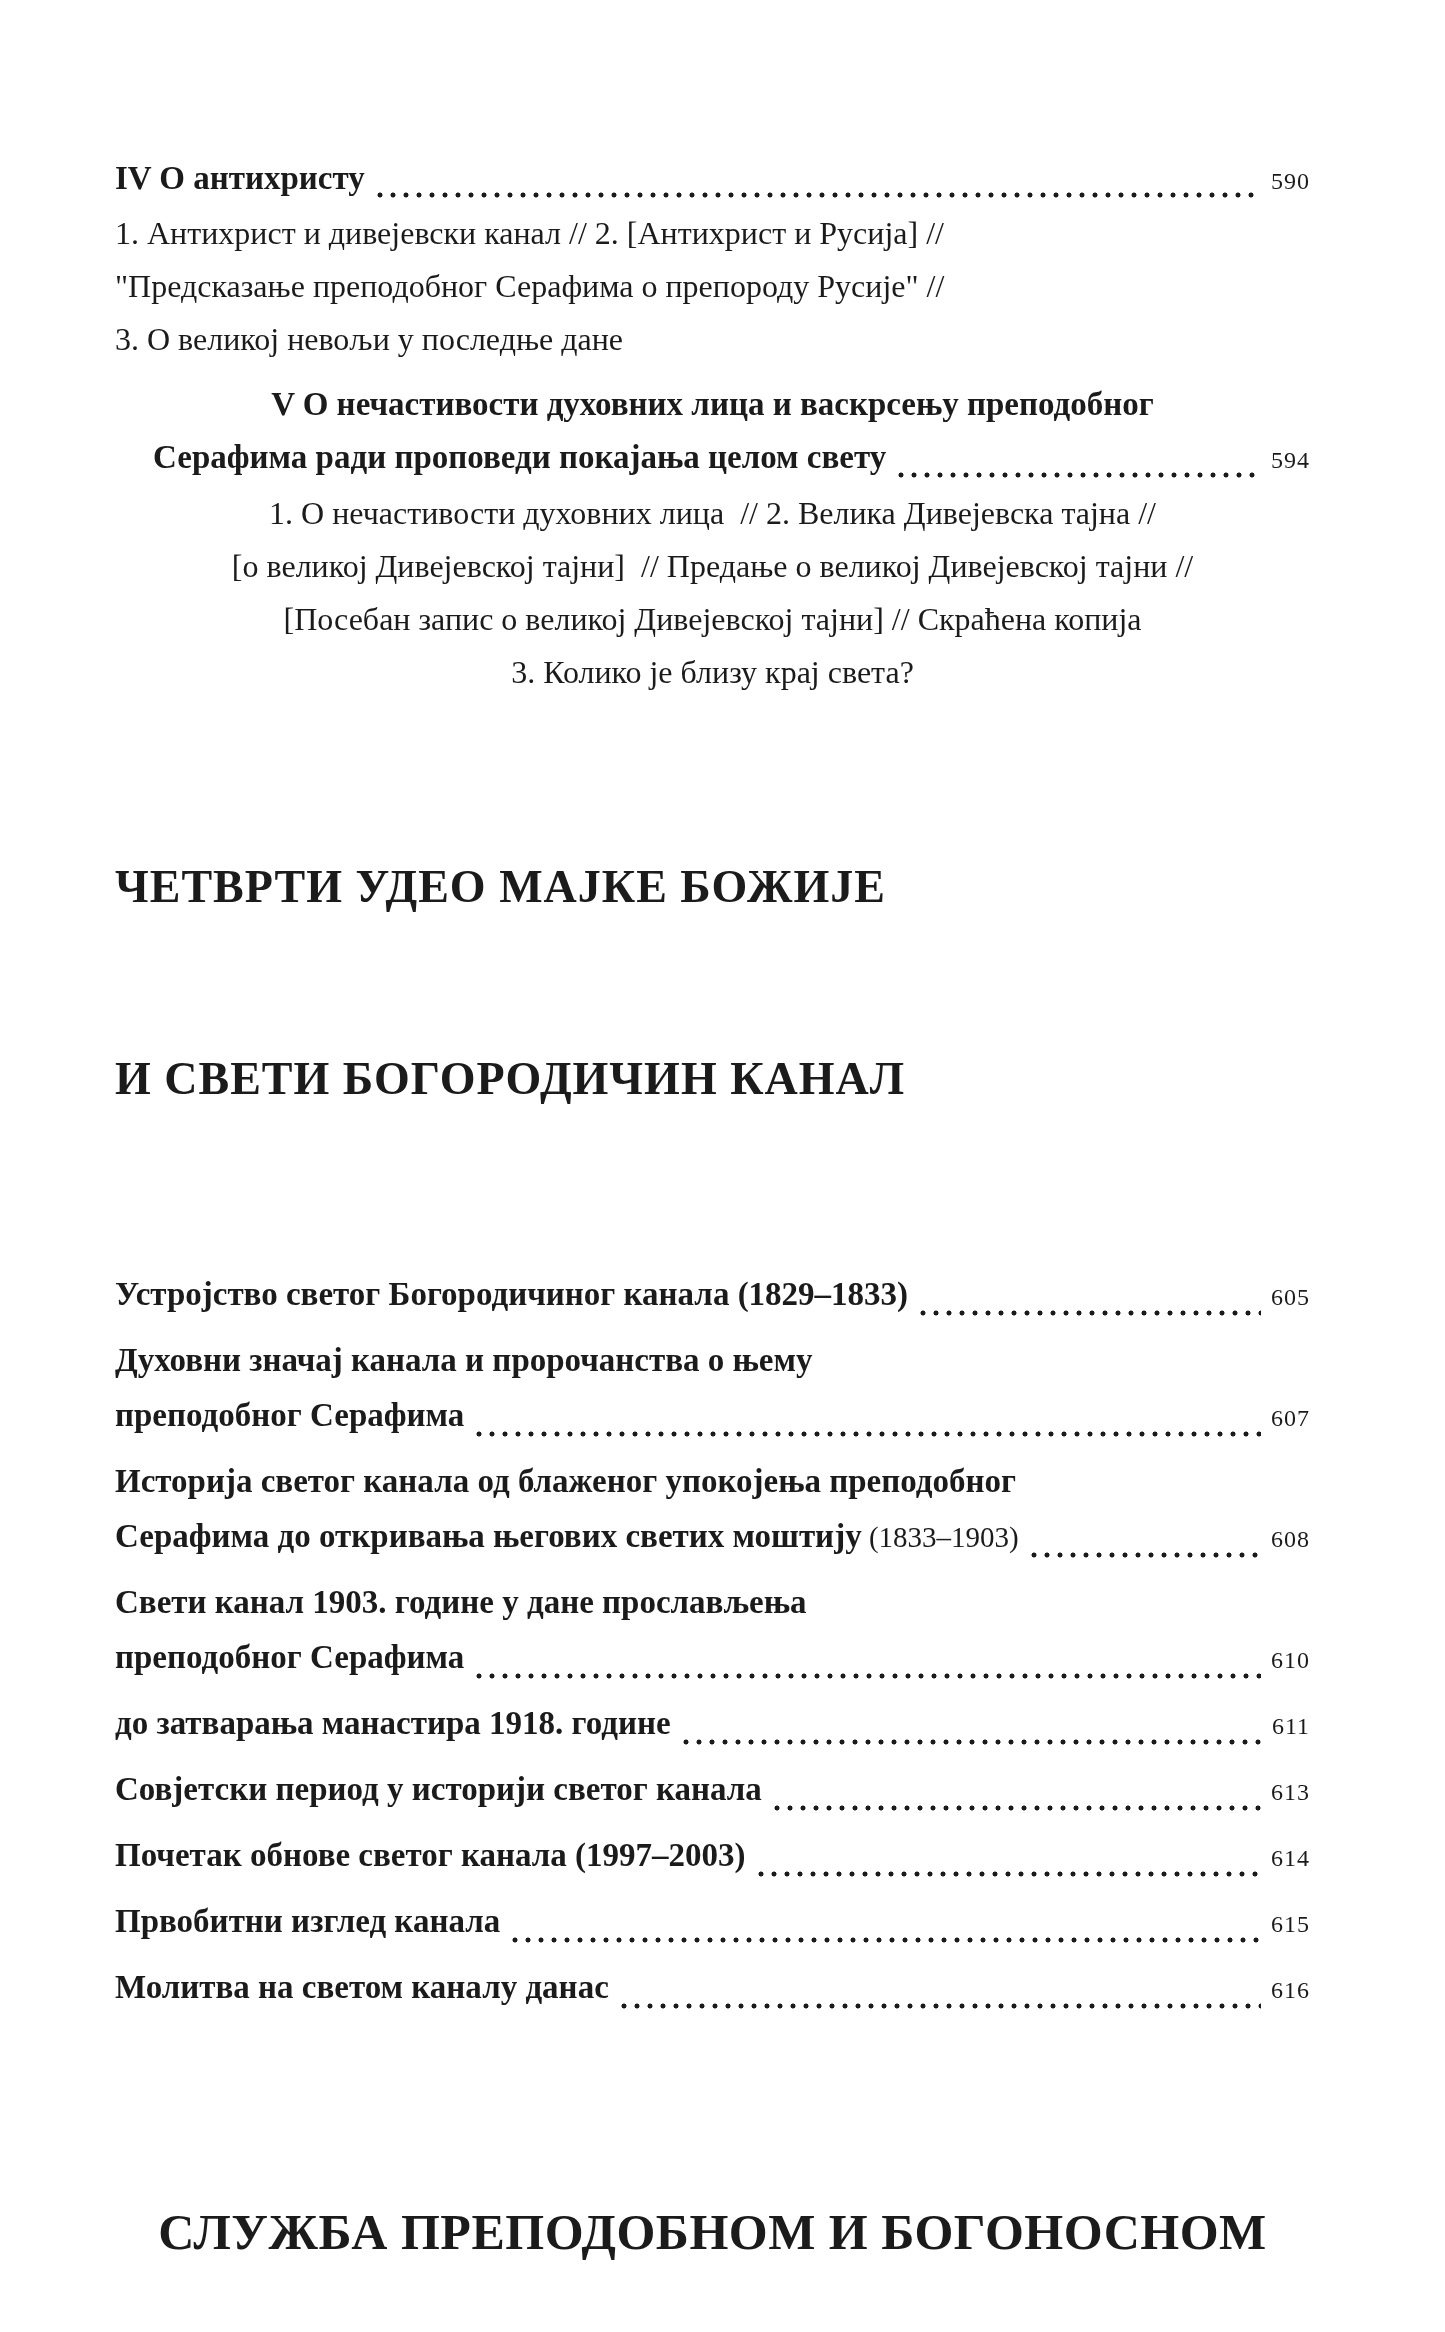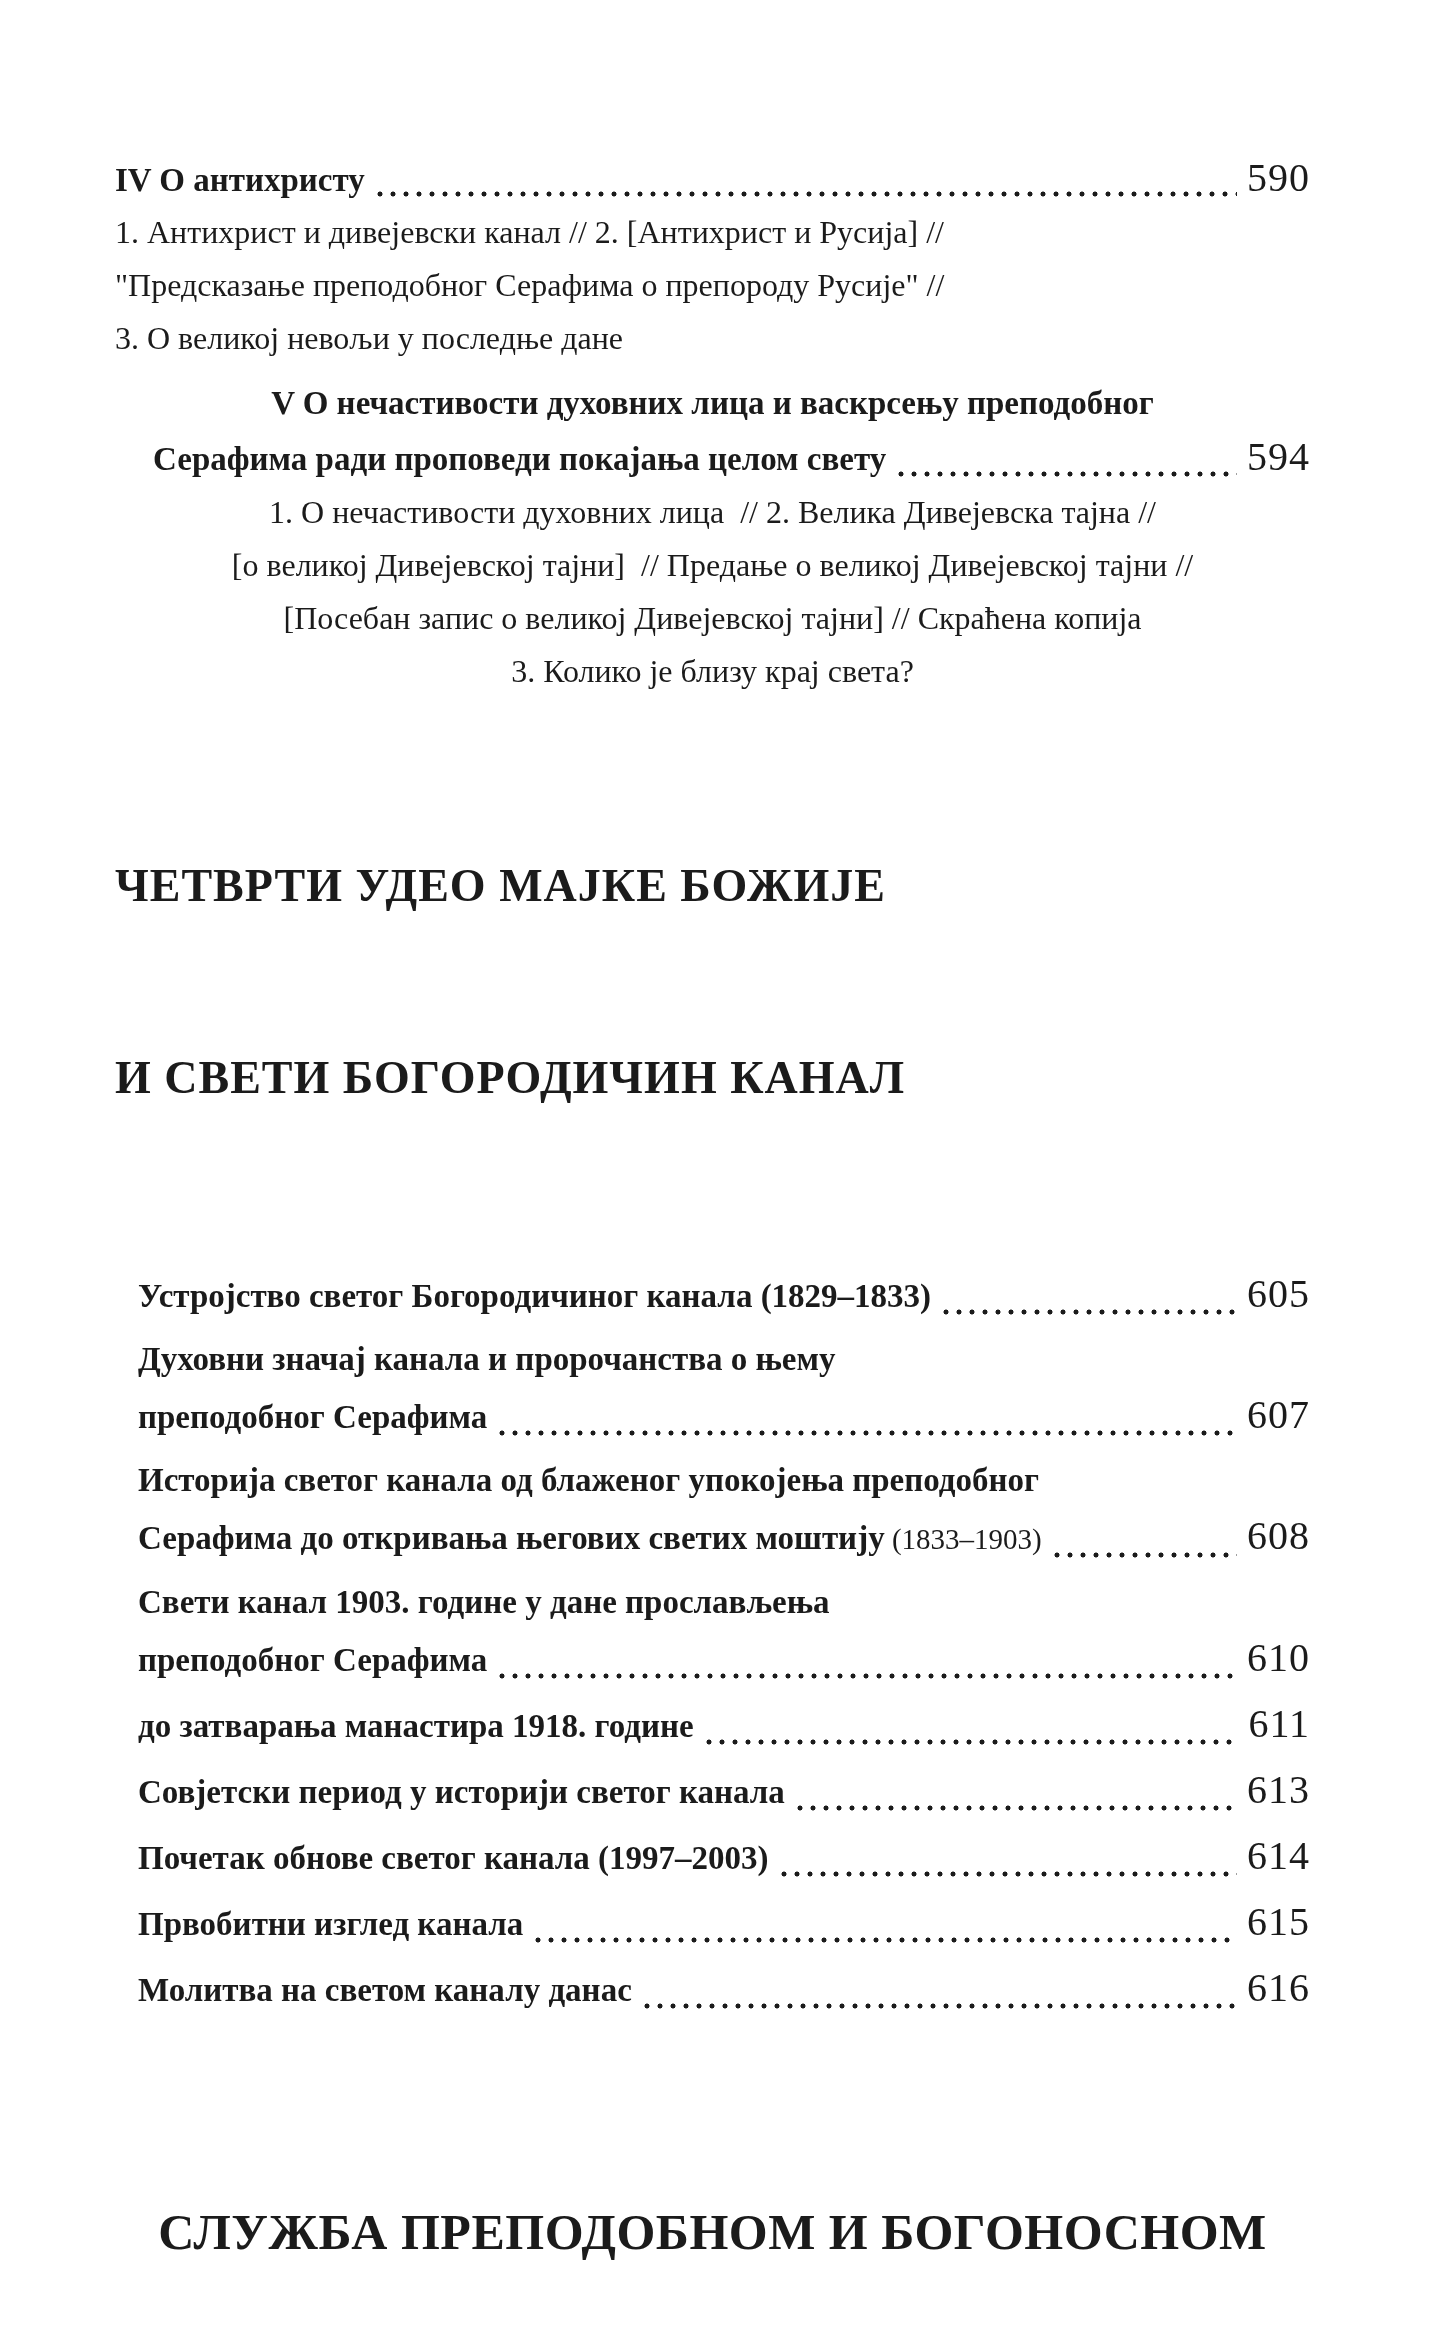--- a/index.html
+++ b/index.html
@@ -32,21 +32,21 @@
     align-self: flex-end;
     height: 6px;
     margin: 0 10px 9px 12px;
     background-image: radial-gradient(circle at 3px 3px, #1b1b1b 2.2px, transparent 2.8px);
     background-size: 13px 6px;
     background-repeat: repeat-x;
     background-position: left bottom;
     min-width: 40px;
   }
   .pg {
-    font-size: 40px;
+    font-size: 24px;
     font-weight: 400;
     letter-spacing: 1px;
   }
   
   .sec-title {
     font-weight: 700;
     font-size: 33px;
     line-height: 52px;
   }
   .sec-title-line {
@@ -74,21 +74,20 @@
     white-space: pre;
   }
   
   .entries { margin-top: 28px; }
   .entry { margin-top: 8px; }
   .entry:first-child { margin-top: 0; }
   .eline, .entry .toc-line {
     font-weight: 700;
     font-size: 33px;
     line-height: 55px;
-    margin-left: 23px;
   }
   .eline { white-space: pre; }
   .paren-light {
     font-weight: 400;
     font-size: 29px;
     white-space: pre;
   }
   
   .big-block {
     text-align: center;

